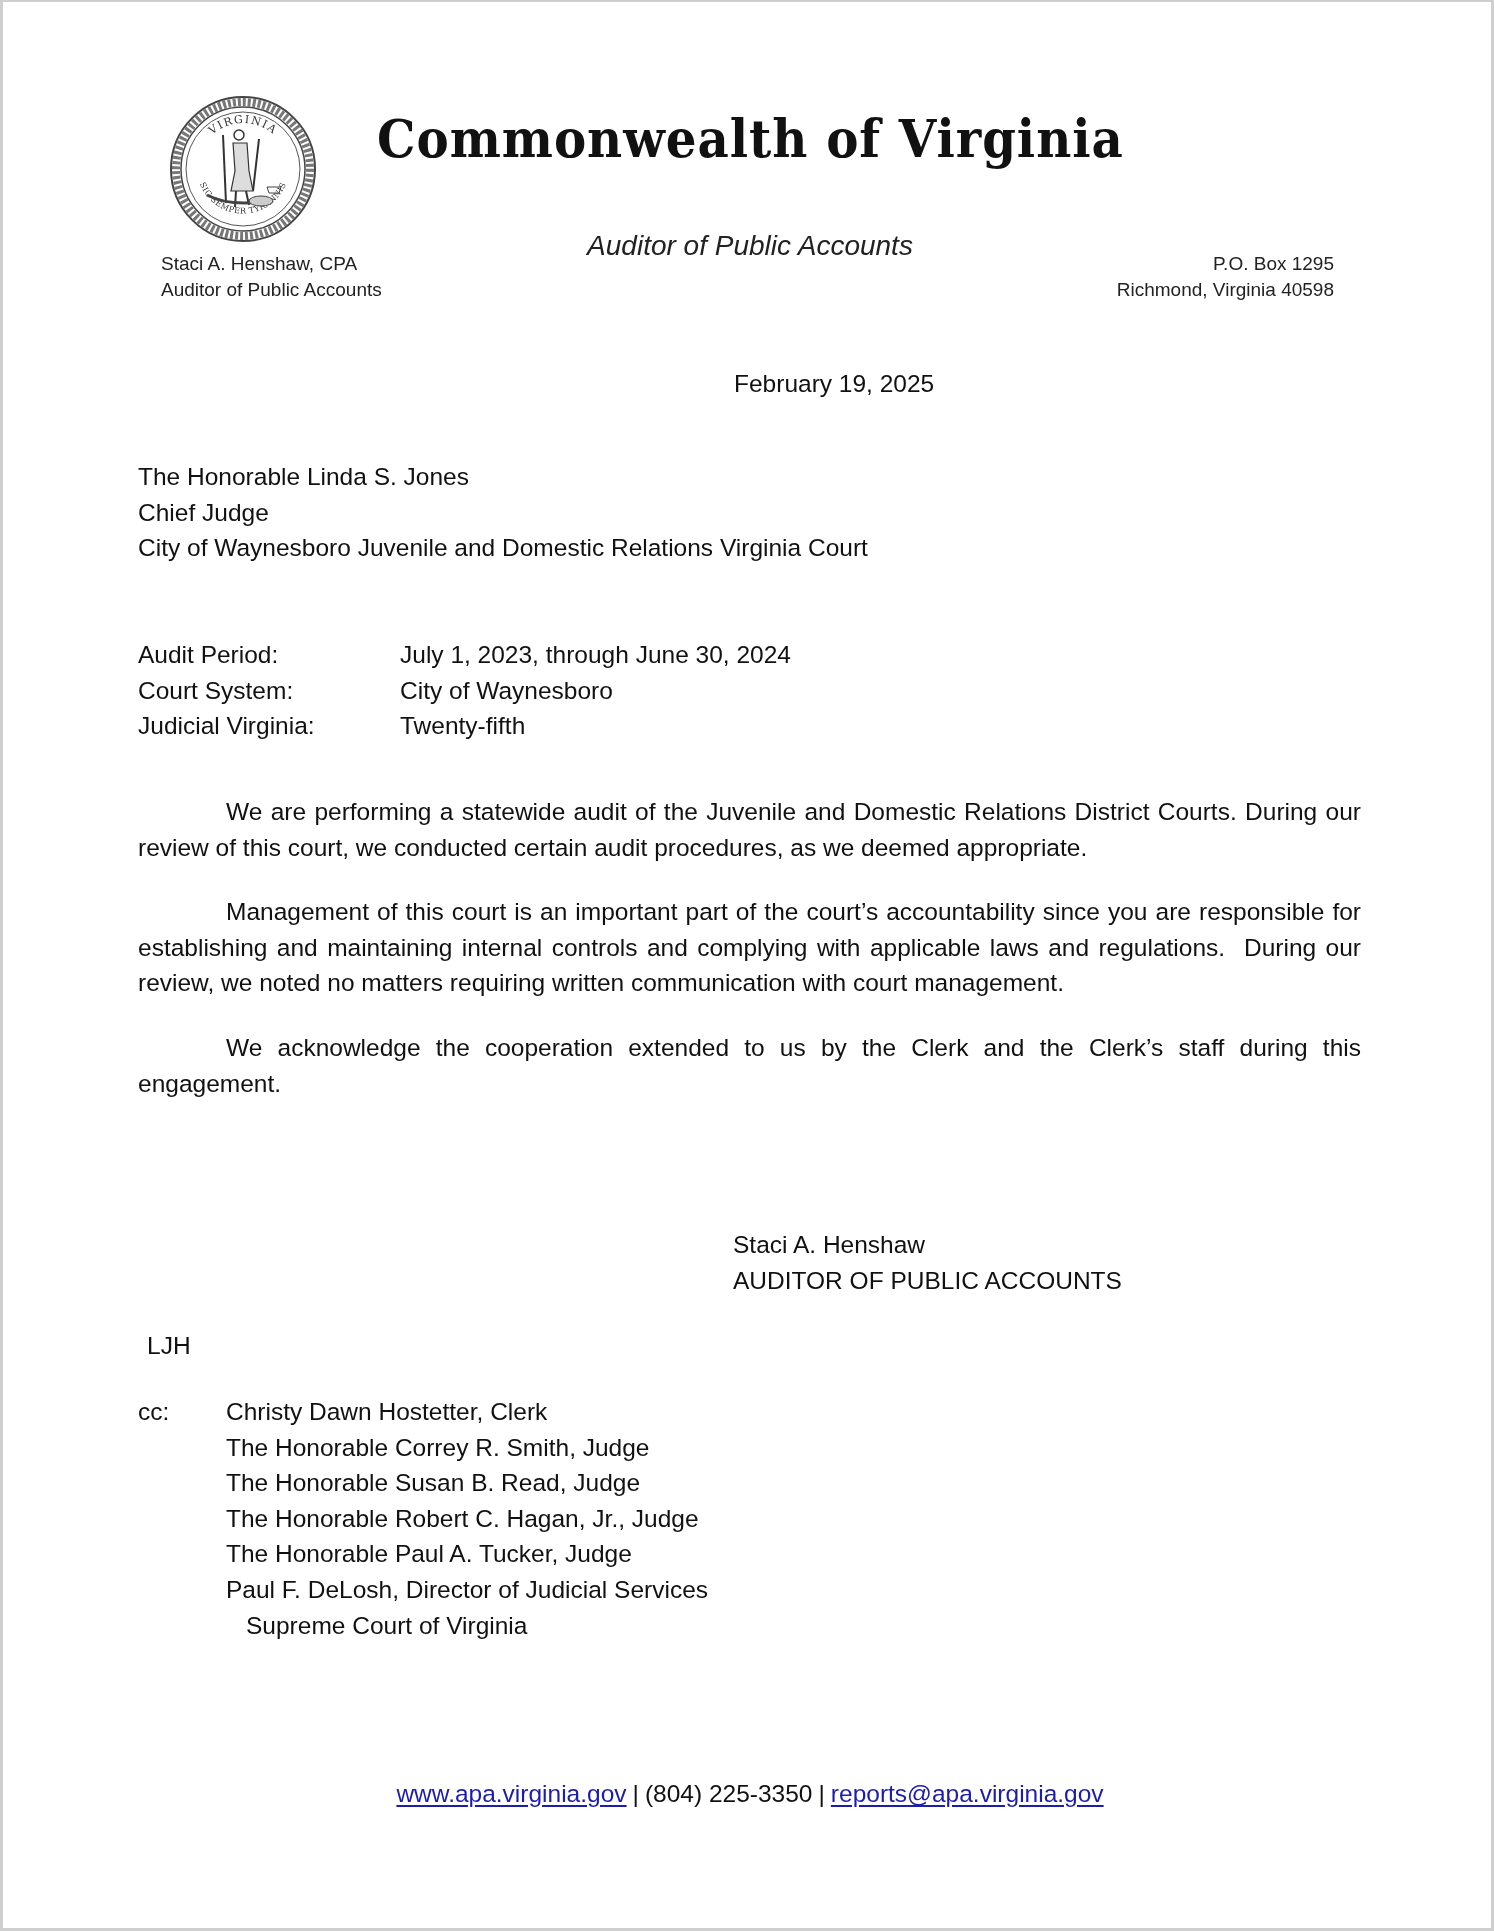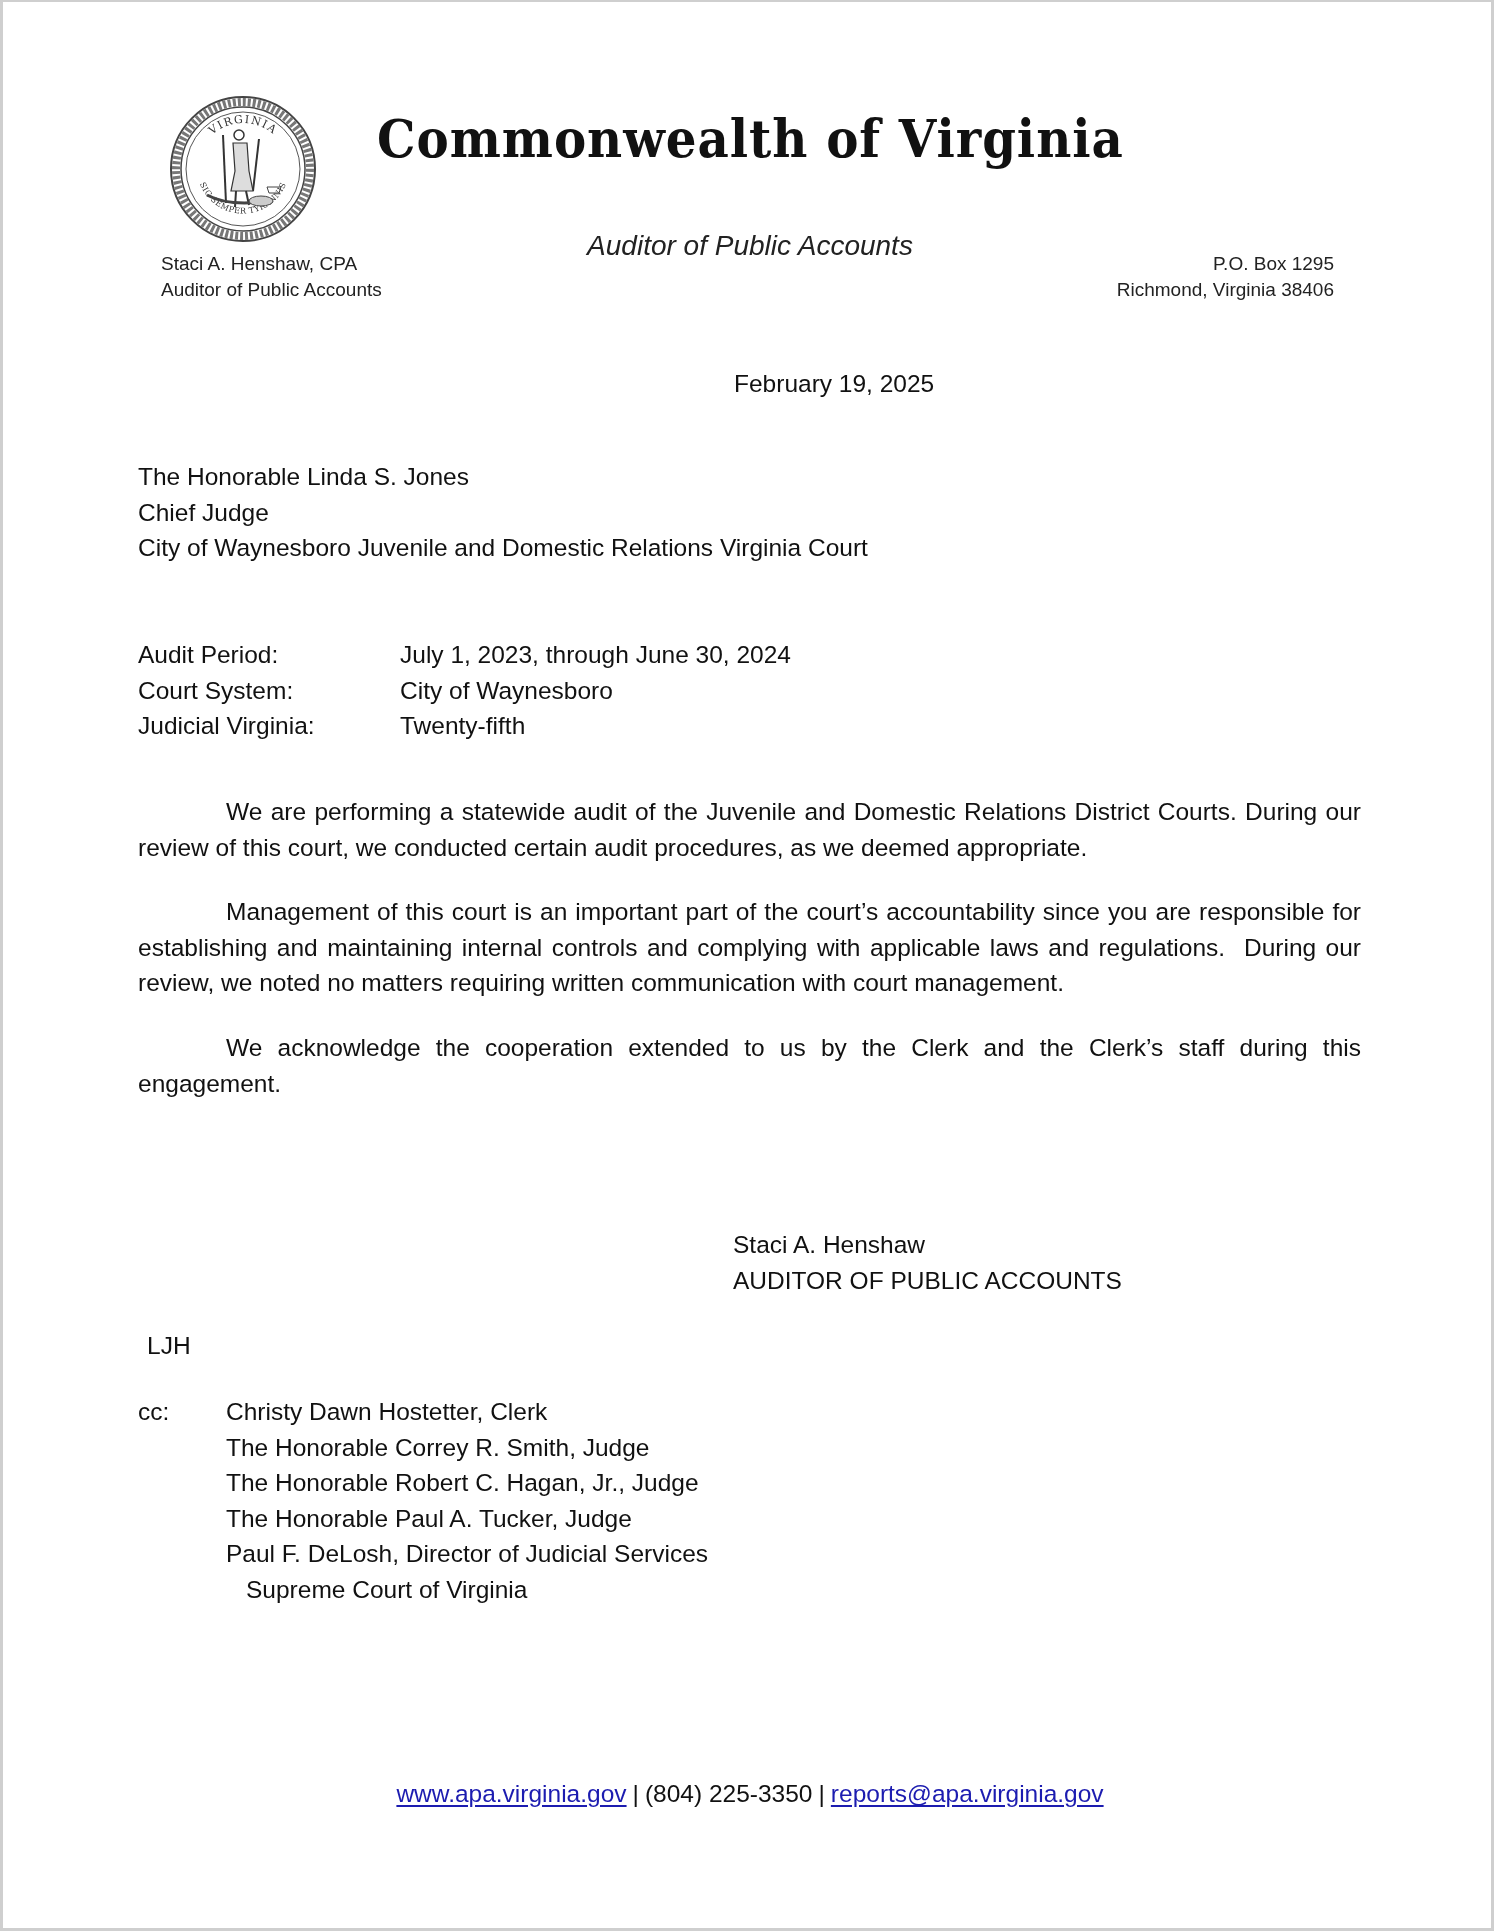--- a/index.html
+++ b/index.html
@@ -79,21 +79,21 @@
     <span class="title-inner">Commonwealth of Virginia</span>
   </div>
   <div class="subtitle">Auditor of Public Accounts</div>
 
   <div class="abs lh-small lh-left">
     <div>Staci A. Henshaw, CPA</div>
     <div>Auditor of Public Accounts</div>
   </div>
   <div class="abs lh-small lh-right">
     <div>P.O. Box 1295</div>
-    <div>Richmond, Virginia 38406</div>
+    <div>Richmond, Virginia 40598</div>
   </div>
 
   <div class="abs body-text date">February 19, 2025</div>
 
   <div class="abs body-text addr">
     <div>The Honorable Linda S. Jones</div>
     <div>Chief Judge</div>
     <div>City of Waynesboro Juvenile and Domestic Relations Virginia Court</div>
   </div>
 
@@ -123,20 +123,21 @@
     <div>AUDITOR OF PUBLIC ACCOUNTS</div>
   </div>
 
   <div class="abs body-text initials">LJH</div>
 
   <div class="abs body-text cc">
     <span class="cc-label">cc:</span>
     <div class="cc-list">
       <div class="cc-item">Christy Dawn Hostetter, Clerk</div>
       <div class="cc-item">The Honorable Correy R. Smith, Judge</div>
+      <div class="cc-item">The Honorable Susan B. Read, Judge</div>
       <div class="cc-item">The Honorable Robert C. Hagan, Jr., Judge</div>
       <div class="cc-item">The Honorable Paul A. Tucker, Judge</div>
       <div class="cc-item">Paul F. DeLosh, Director of Judicial Services</div>
       <div class="cc-item cc-sub">Supreme Court of Virginia</div>
     </div>
   </div>
 
   <div class="footer">
     <a style="color: rgb(28, 28, 176);">www.apa.virginia.gov</a><span class="sep">|</span><span>(804) 225-3350</span><span class="sep">|</span><a style="color: rgb(28, 28, 176);">reports@apa.virginia.gov</a>
   </div>

